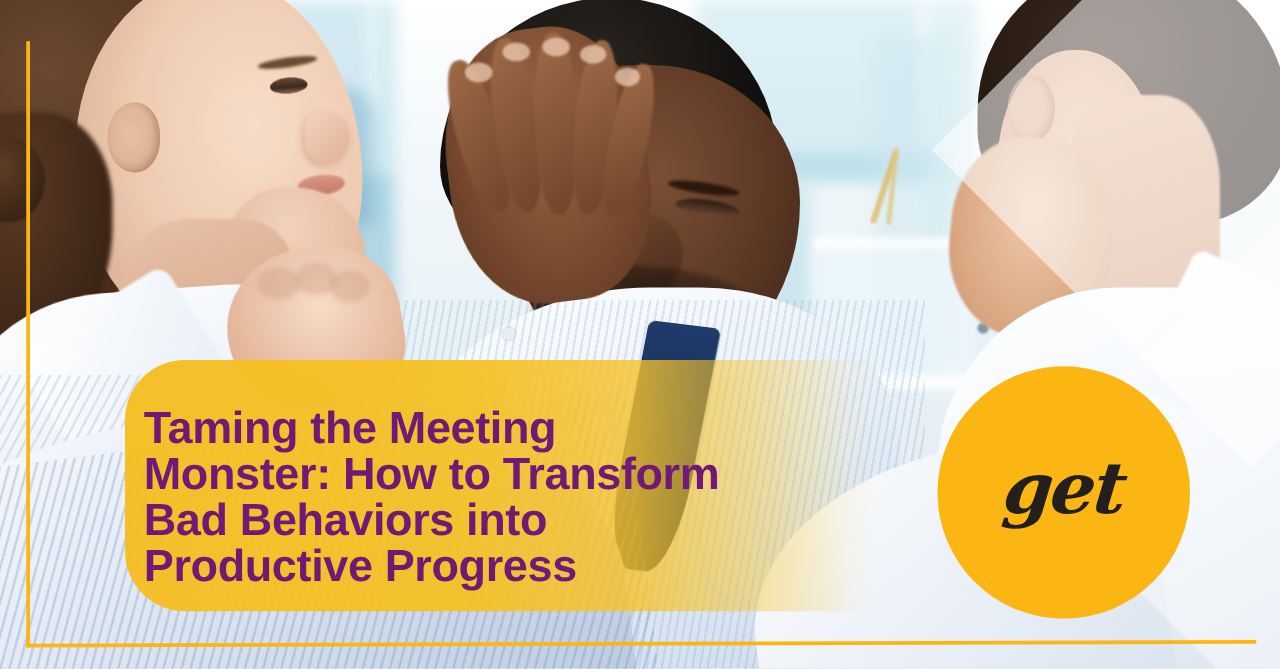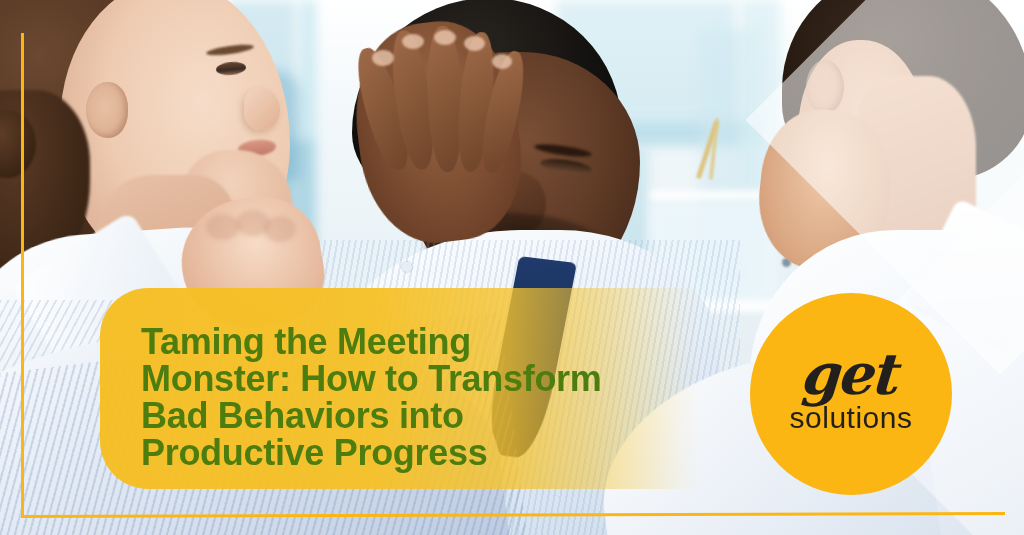--- a/index.html
+++ b/index.html
@@ -322,27 +322,27 @@
     background:linear-gradient(90deg,
       rgba(245,190,35,.97) 0%,
       rgba(246,193,40,.96) 46%,
       rgba(246,195,45,.80) 68%,
       rgba(246,197,50,.45) 84%,
       rgba(246,198,55,.06) 97%,
       rgba(246,198,55,0) 100%);
   }
 
   .title-text{
-    position:absolute;left:141px;top:323px;width:600px;
+    position:absolute;left:115px;top:323px;width:600px;
     font-family:"Liberation Sans", sans-serif;
     font-weight:bold;
     font-size:36px;
     line-height:37px;
     letter-spacing:-.3px;
-    color:#4d7c0f;
+    color:#701a75;
     white-space:pre-line;
   }
 
   
   .logo{
     position:absolute;left:750px;top:293px;width:202px;height:202px;
     border-radius:50%;
     background:#FBB614;
     display:flex;flex-direction:column;
     align-items:center;justify-content:center;
@@ -458,16 +458,15 @@
   <div class="frame-h"></div>
 
   <div class="title-banner"></div>
   <div class="title-text">Taming the Meeting
 Monster: How to Transform
 Bad Behaviors into
 Productive Progress</div>
 
   <div class="logo">
     <div class="logo-get">get</div>
-    <div class="logo-solutions">solutions</div>
   </div>
 
 </div>
 
 </body></html>

